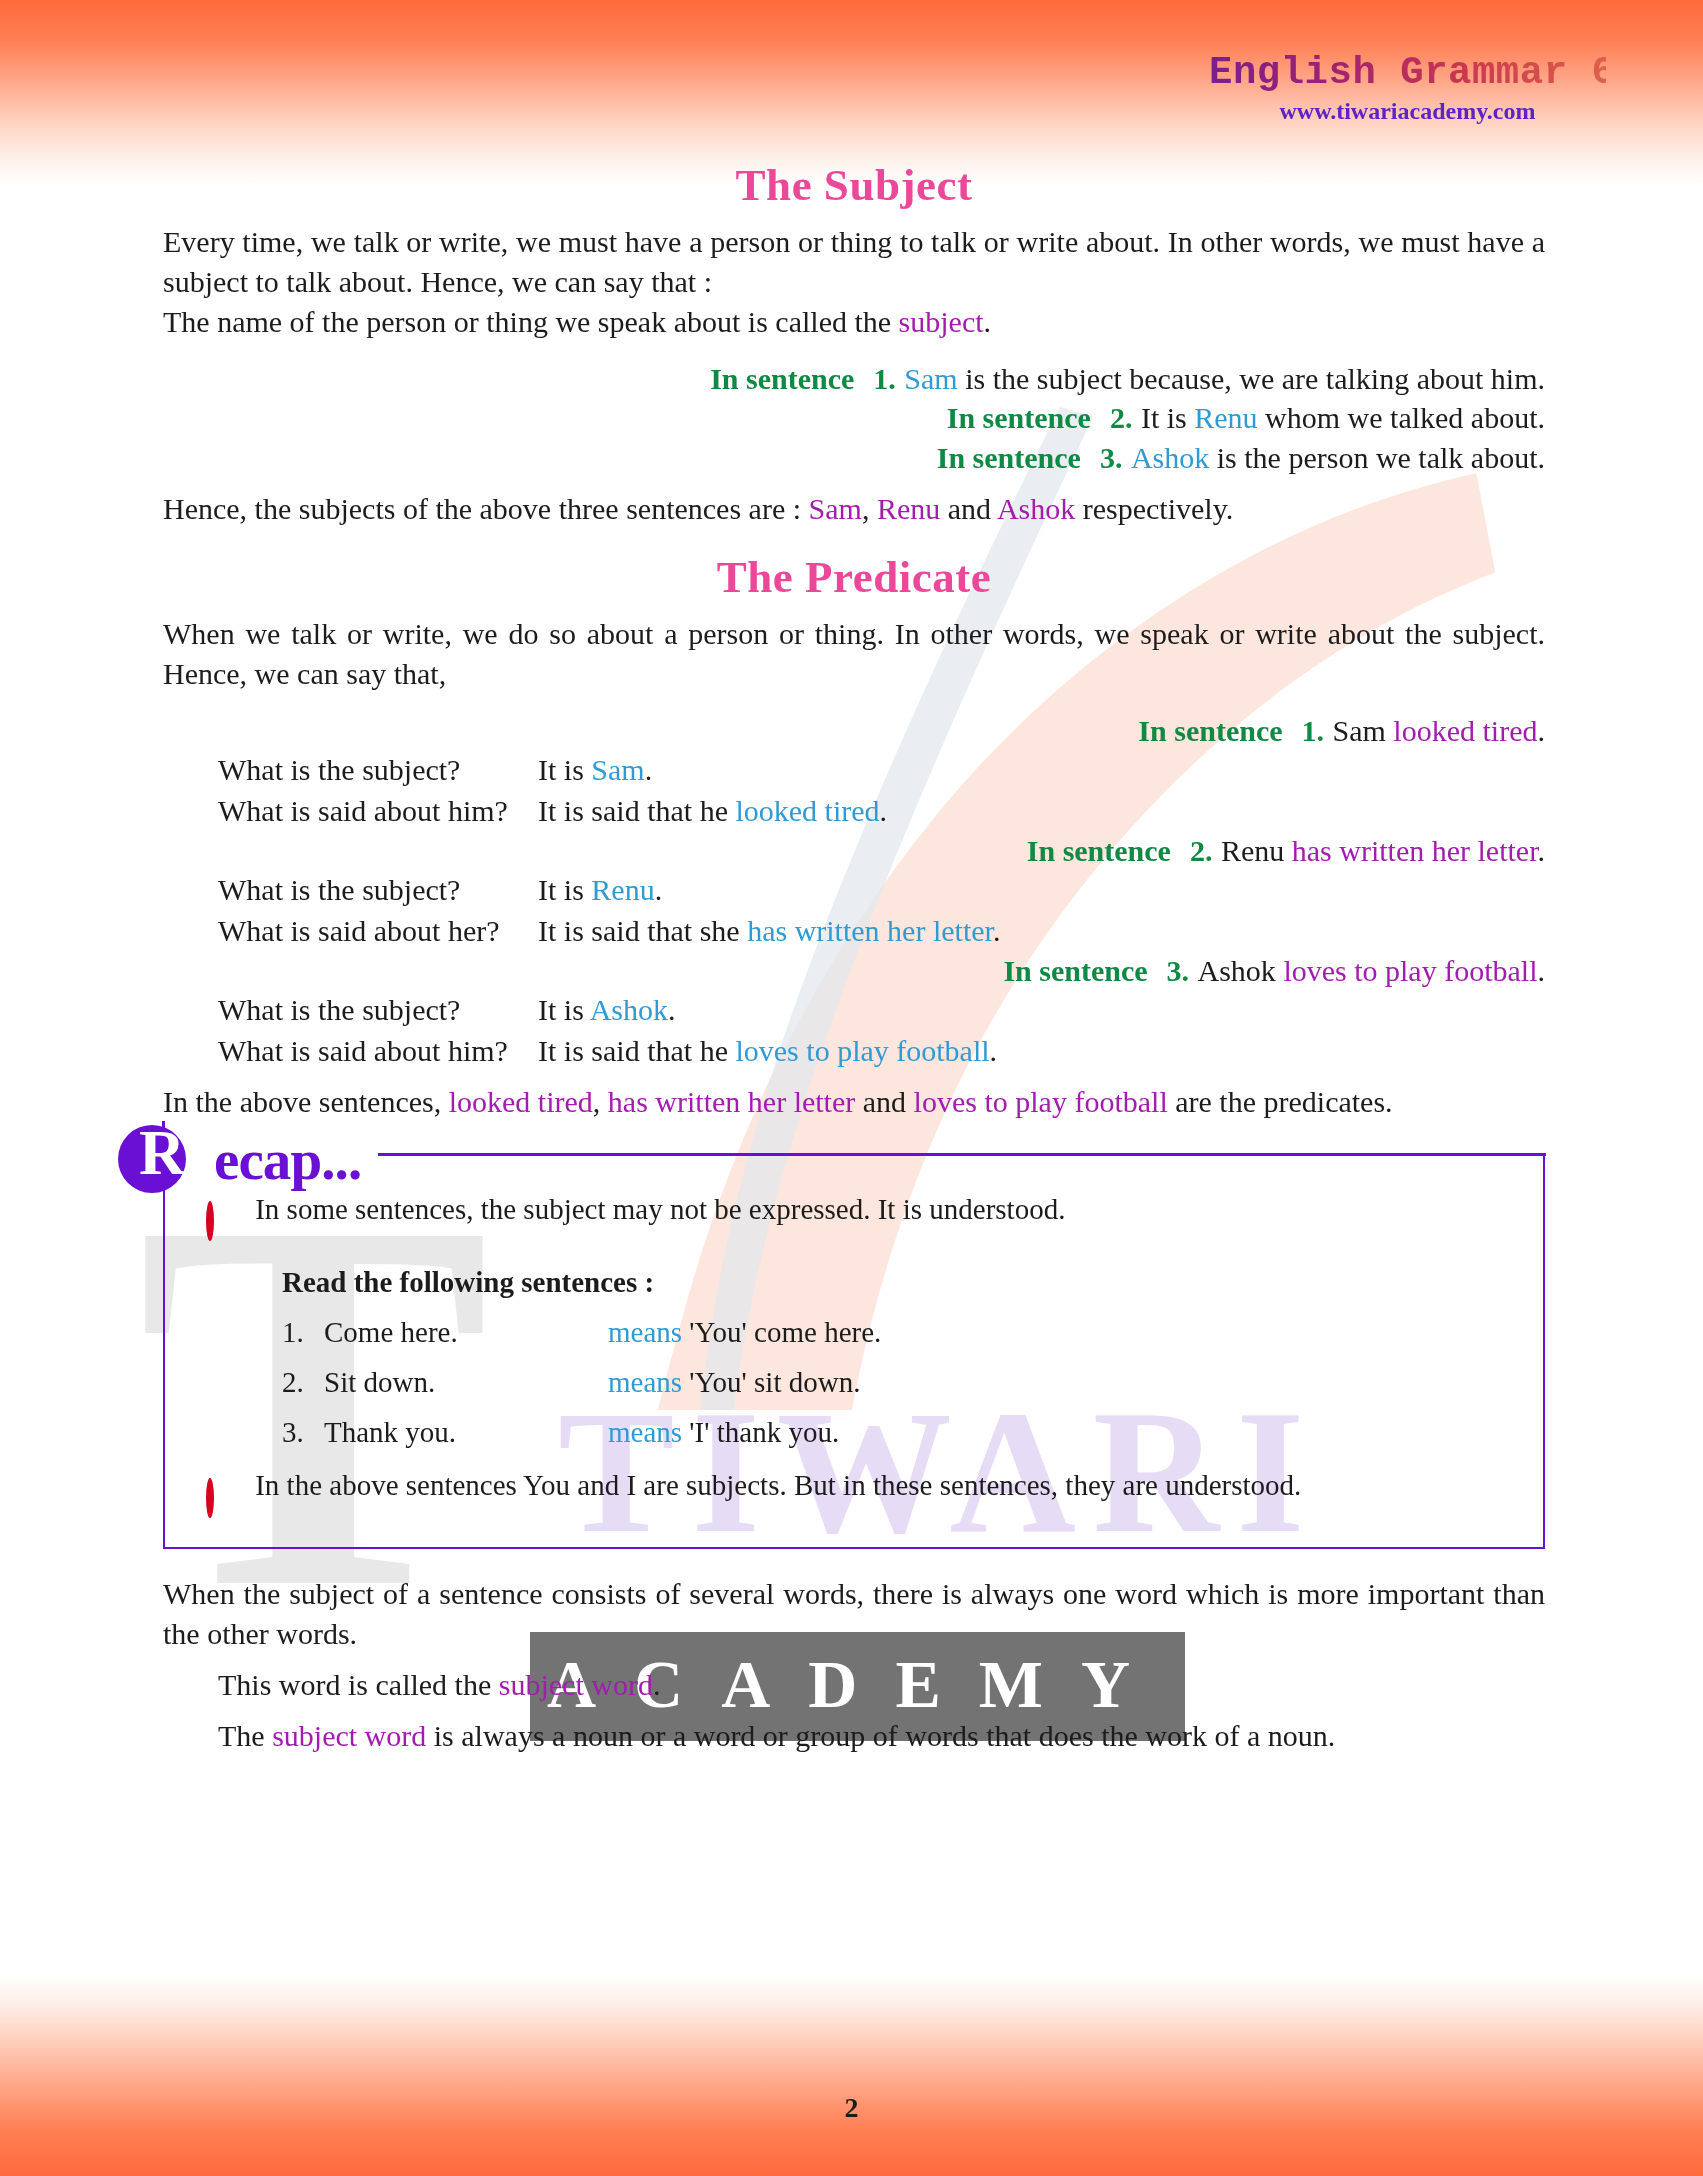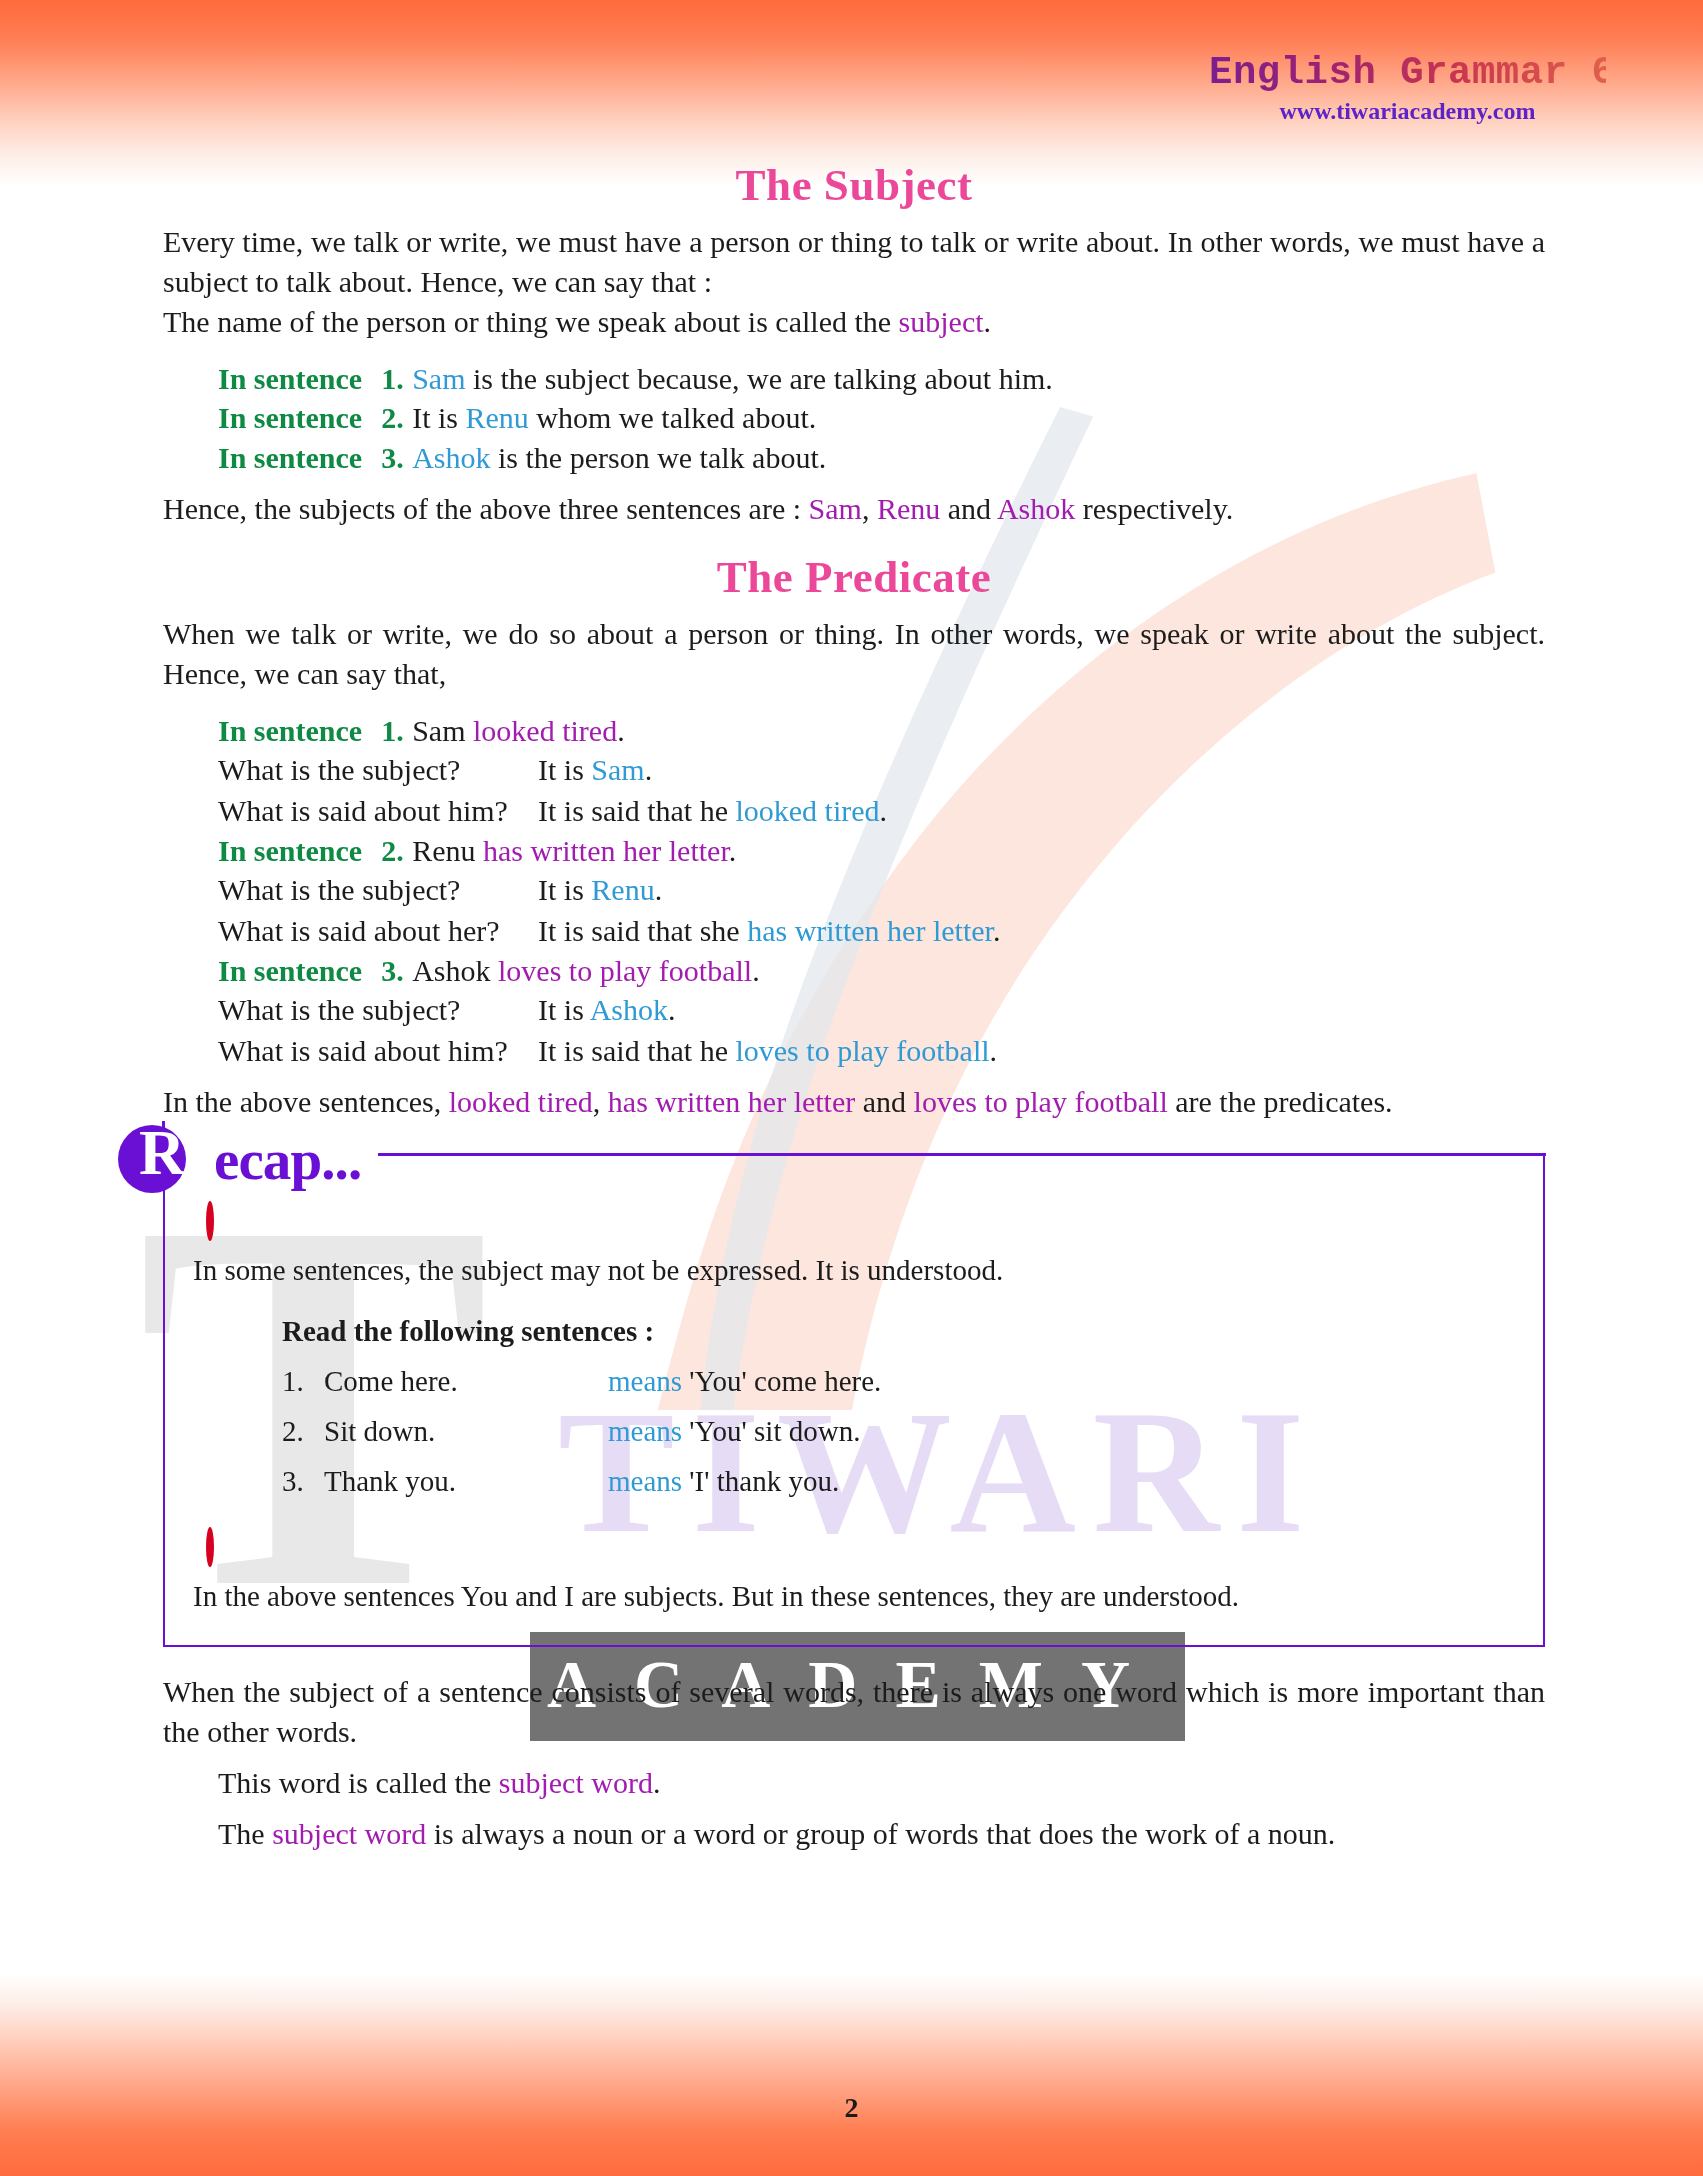--- a/index.html
+++ b/index.html
@@ -149,20 +149,21 @@
     padding: 0;
   }
   .ex-row {
     display: flex;
     align-items: baseline;
     font-family: "Liberation Serif", serif;
     font-size: 30px;
     color: #1c1c1c;
     line-height: 1.32;
     padding-left: 55px;
+    justify-content: flex-end;
   }
   .lbl-insentence {
     color: #0f8a44;
     font-weight: bold;
     white-space: nowrap;
   }
   .lbl-num {
     color: #0f8a44;
     font-weight: bold;
     margin-left: 19px;
@@ -252,21 +253,20 @@
     background: #6a0fd4;
   }
 
   .bullet-row {
     display: flex;
     align-items: flex-start;
     font-family: "Liberation Serif", serif;
     font-size: 29px;
     color: #1c1c1c;
     line-height: 1.34;
-    flex-direction: column;
   }
   .bullet-dot {
     flex: 0 0 49px;
     padding-top: 12.3px;
     padding-left: 13.2px;
   }
   .dot-ring {
     width: 16px; height: 16px;
     border-radius: 50%;
     border: 4.7px solid #d80021;

